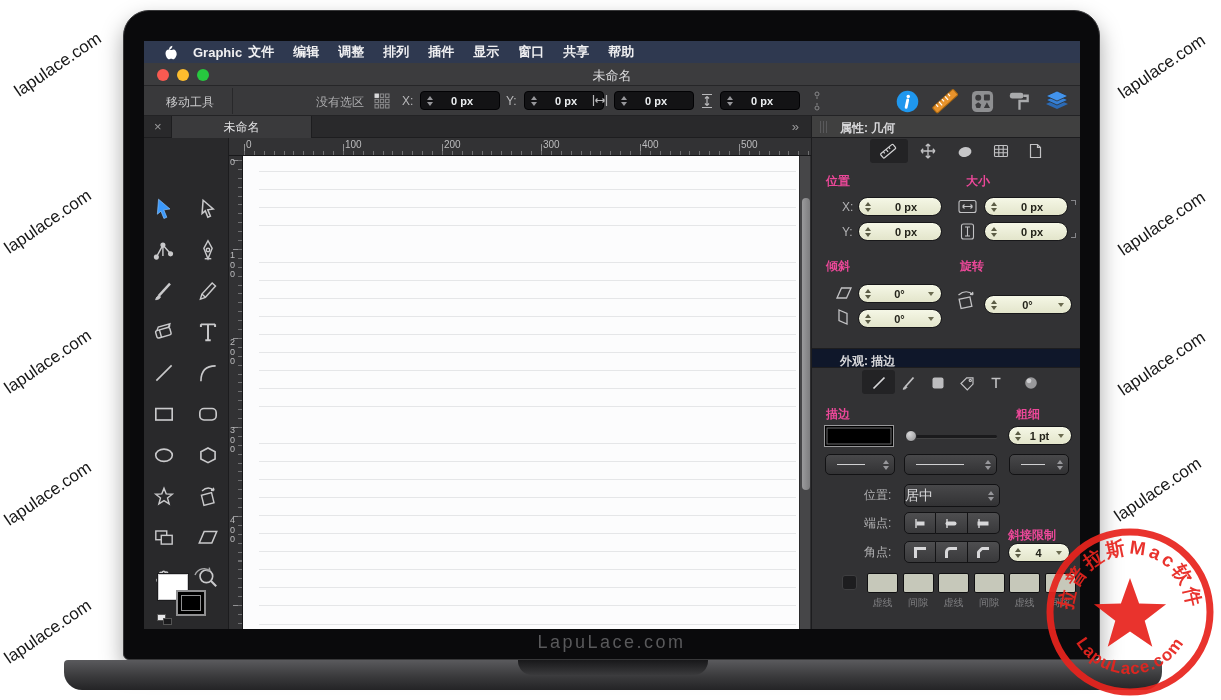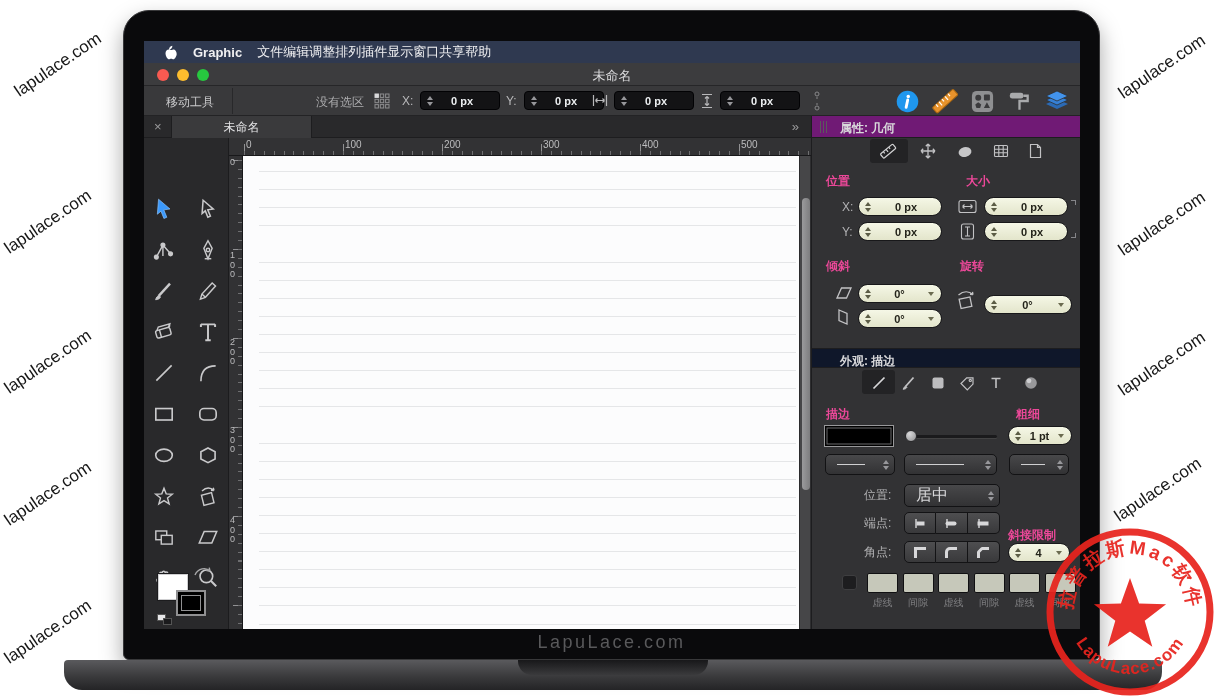--- a/index.html
+++ b/index.html
@@ -8,40 +8,40 @@
 .wm{position:absolute;font-size:17px;color:#161616;white-space:nowrap;transform:rotate(-34deg);z-index:1}
 
 .bezel{position:absolute;left:123px;top:10px;width:977px;height:650px;background:#0a0a0c;border:1px solid #38383a;border-radius:26px 26px 6px 6px;box-shadow:0 10px 22px rgba(0,0,0,.35);z-index:10}
 .brand{position:absolute;left:0;right:0;bottom:6px;text-align:center;color:#59595b;font-size:18px;letter-spacing:2.5px}
 .base{position:absolute;left:64px;top:660px;width:1098px;height:30px;background:linear-gradient(#5a5a5d,#3a3a3c 55%,#242426);border-radius:4px 4px 18px 18px;z-index:11}
 .notch{position:absolute;left:50%;top:0;transform:translateX(-50%);width:190px;height:15px;background:linear-gradient(#18181a,#3a3a3c);border-radius:0 0 14px 14px}
 .screen{position:absolute;left:20px;top:30px;width:936px;height:588px;background:#2e2e30;overflow:hidden}
 
 .menubar{position:absolute;left:0;top:0;width:936px;height:22px;background:#2f3950;display:flex;align-items:center;color:#f0f0f2;font-size:13px}
 .menubar .app{font-weight:bold;margin-left:16px}
-.menubar .items{display:flex;margin-left:15px;font-weight:normal}
+.menubar .items{display:flex;gap:19px;margin-left:6px;font-weight:bold}
 .titlebar{position:absolute;left:0;top:22px;width:936px;height:23px;background:#3c3c3e;border-bottom:1px solid #262628}
 .lights{position:absolute;left:13px;top:6px;display:flex;gap:8px}
 .light{width:12px;height:12px;border-radius:50%}
 .tb-title{position:absolute;left:0;right:0;top:4px;text-align:center;color:#dcdcde;font-size:13px}
 .toolbar{position:absolute;left:0;top:45px;width:936px;height:30px;background:#39393b;border-bottom:1px solid #232325}
 .tlabel{position:absolute;top:8px;color:#c9c9cb;font-size:12px}
 .tdiv{position:absolute;top:2px;width:1px;height:26px;background:#28282a}
 .dfield{position:absolute;top:5px;width:80px;height:19px;background:#131315;border:1px solid #020204;border-radius:4px;display:flex;align-items:center}
 .dfield .v{flex:1;text-align:center;color:#eceff1;font-size:11px;font-weight:bold;padding-right:8px}
 .st{display:flex;flex-direction:column;gap:2px;margin-left:6px}
 .tu{width:0;height:0;border-left:3px solid transparent;border-right:3px solid transparent;border-bottom:4px solid #97979b}
 .td{width:0;height:0;border-left:3px solid transparent;border-right:3px solid transparent;border-top:4px solid #97979b}
 .ticons{position:absolute;right:10px;top:2px;display:flex;gap:12px;align-items:center}
 
 .tabbar{position:absolute;left:0;top:75px;width:667px;height:22px;background:#29292b;border-bottom:1px solid #1d1d1f}
 .tab{position:absolute;left:27px;top:0;width:141px;height:22px;background:#3a3a3c;border-left:1px solid #1d1d1f;border-right:1px solid #1d1d1f;color:#e3e3e5;font-size:12px;text-align:center;line-height:22px}
 .closex{position:absolute;left:10px;top:3px;color:#9a9a9c;font-size:13px}
 .ovfl{position:absolute;right:12px;top:3px;color:#9a9a9c;font-size:13px}
-.phead{position:absolute;left:667px;top:75px;width:269px;height:22px;background:#701a75;border-bottom:1px solid #1d1d1f;border-left:1px solid #1d1d1f}
+.phead{position:absolute;left:667px;top:75px;width:269px;height:22px;background:#404040;border-bottom:1px solid #1d1d1f;border-left:1px solid #1d1d1f}
 .phead .h,.sechead .h{position:absolute;left:28px;top:4px;color:#d9d9db;font-size:12px;font-weight:bold}
 .grip{position:absolute;left:8px;top:5px;display:flex;gap:2px}
 .grip i{display:block;width:1px;height:12px;background:#5a5a5c}
 
 .palette{position:absolute;left:0;top:97px;width:85px;height:491px;background:#29292b;border-right:1px solid #1c1c1e}
 .tgrid{display:grid;grid-template-columns:30px 30px;column-gap:14px;row-gap:15px;justify-content:center;padding-top:58px}
 .tool{width:30px;height:26px;display:flex;align-items:center;justify-content:center;border-radius:4px}
 .wells{position:absolute;left:10px;top:428px;width:66px;height:58px}
 .wellw{position:absolute;left:4px;top:8px;width:30px;height:26px;background:#fff;border:1px solid #cfcfd1;box-shadow:0 0 0 1px #1c1c1e}
 .wellb{position:absolute;left:22px;top:24px;width:30px;height:26px;background:#000;border:2px solid #909092}
@@ -71,21 +71,21 @@
 .pill .td{border-top-color:#5b5c45;border-left-width:3px;border-right-width:3px;border-top-width:4px}
 .caret{width:0;height:0;border-left:3.5px solid transparent;border-right:3.5px solid transparent;border-top:4.5px solid #6b6b50;margin-right:7px}
 .tabsel{position:absolute;background:#232325;border-radius:3px}
 .itabs{position:absolute}
 .icon{position:absolute}
 .sechead{position:absolute;left:0;width:269px;height:20px;background:#0f172a;border-top:1px solid #1d1d1f;border-bottom:1px solid #1d1d1f}
 .swatch{position:absolute;background:#000;border:1px solid #98989a;box-shadow:inset 0 0 0 1.5px #000,inset 0 0 0 2.5px #6a6a6c}
 .slider{position:absolute;height:3px;background:#1a1a1c;border-radius:2px;box-shadow:0 1px 0 rgba(255,255,255,.08)}
 .knob{position:absolute;left:-2px;top:-5px;width:12px;height:12px;border-radius:50%;background:radial-gradient(circle at 35% 30%,#d8d8da,#8e8e90);border:1px solid #2a2a2c}
 .ddl{position:absolute;height:21px;background:linear-gradient(#48484a,#323234);border:1px solid #121214;border-radius:5px;display:flex;align-items:center}
-.ddl .v{color:#d9d9db;font-size:16px;margin-left:11px}
+.ddl .v{color:#d9d9db;font-size:14px;}
 .ddl .st{margin-left:auto;margin-right:5px}
 .lsmp{height:0;border-top:1.5px solid #cfcfd1;margin-left:11px}
 .seg{position:absolute;display:flex}
 .sbtn{width:32px;height:22px;background:linear-gradient(#4e4e50,#39393b);border:1px solid #131315;border-left:none;display:flex;align-items:center;justify-content:center}
 .sbtn:first-child{border-left:1px solid #131315;border-radius:5px 0 0 5px}
 .sbtn:last-child{border-radius:0 5px 5px 0}
 .chk{position:absolute;width:15px;height:15px;background:#1d1d1f;border:1px solid #3e3e40;border-radius:3px}
 .dashf{position:absolute;width:31px;height:20px;background:#c6c8ba;border:1px solid #101012;border-radius:2px}
 .dashl{position:absolute;width:35px;text-align:center;color:#7e7e80;font-size:10px}
 .brk{position:absolute;width:5px;height:5px;border-right:1px solid #86868a}

